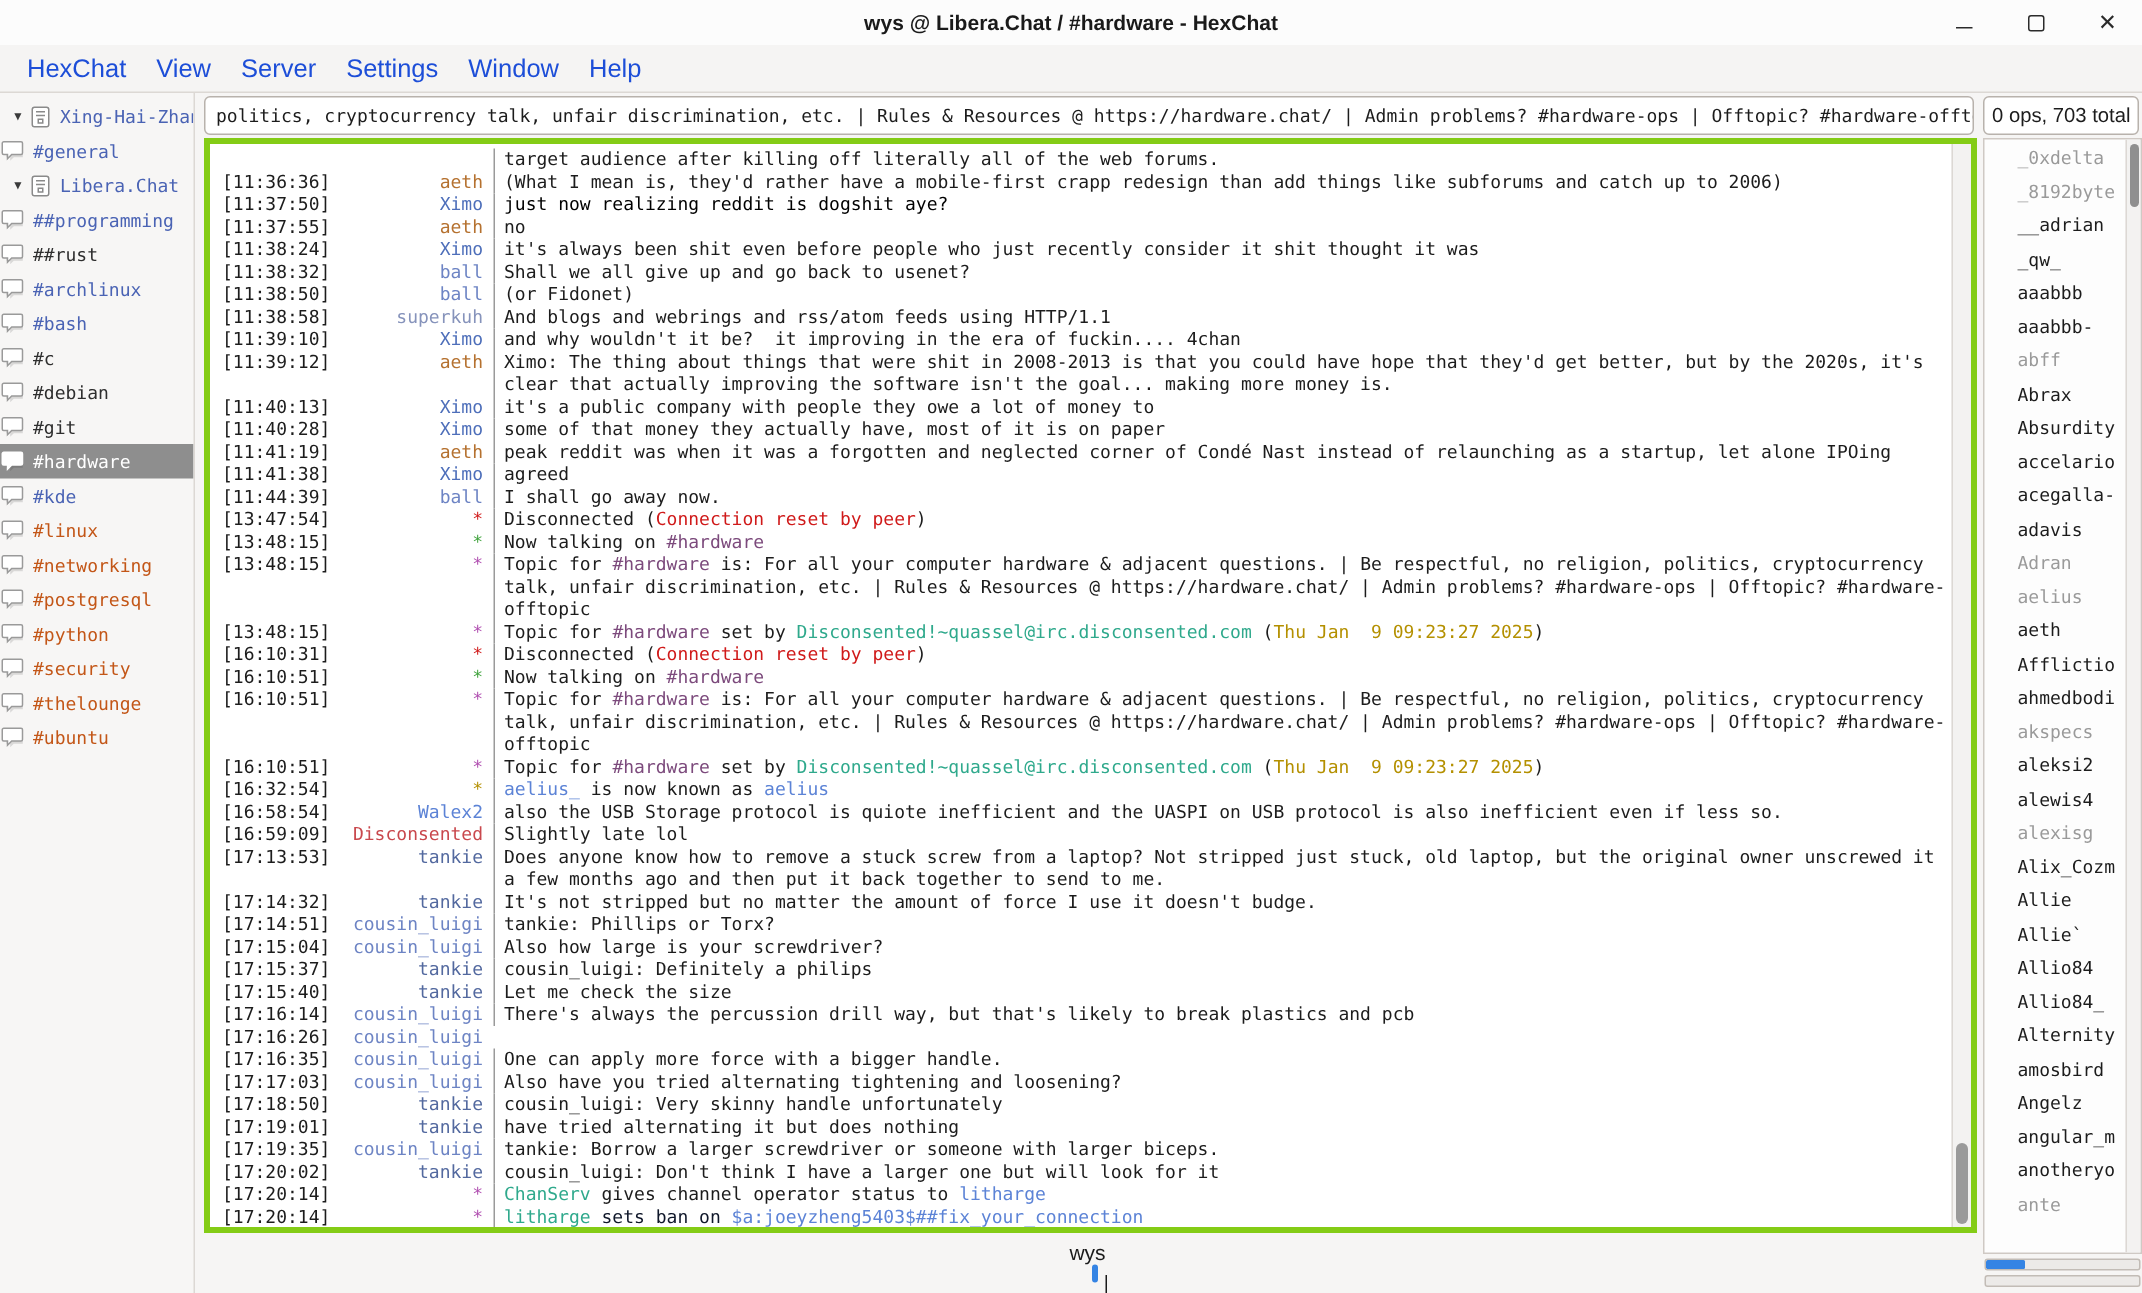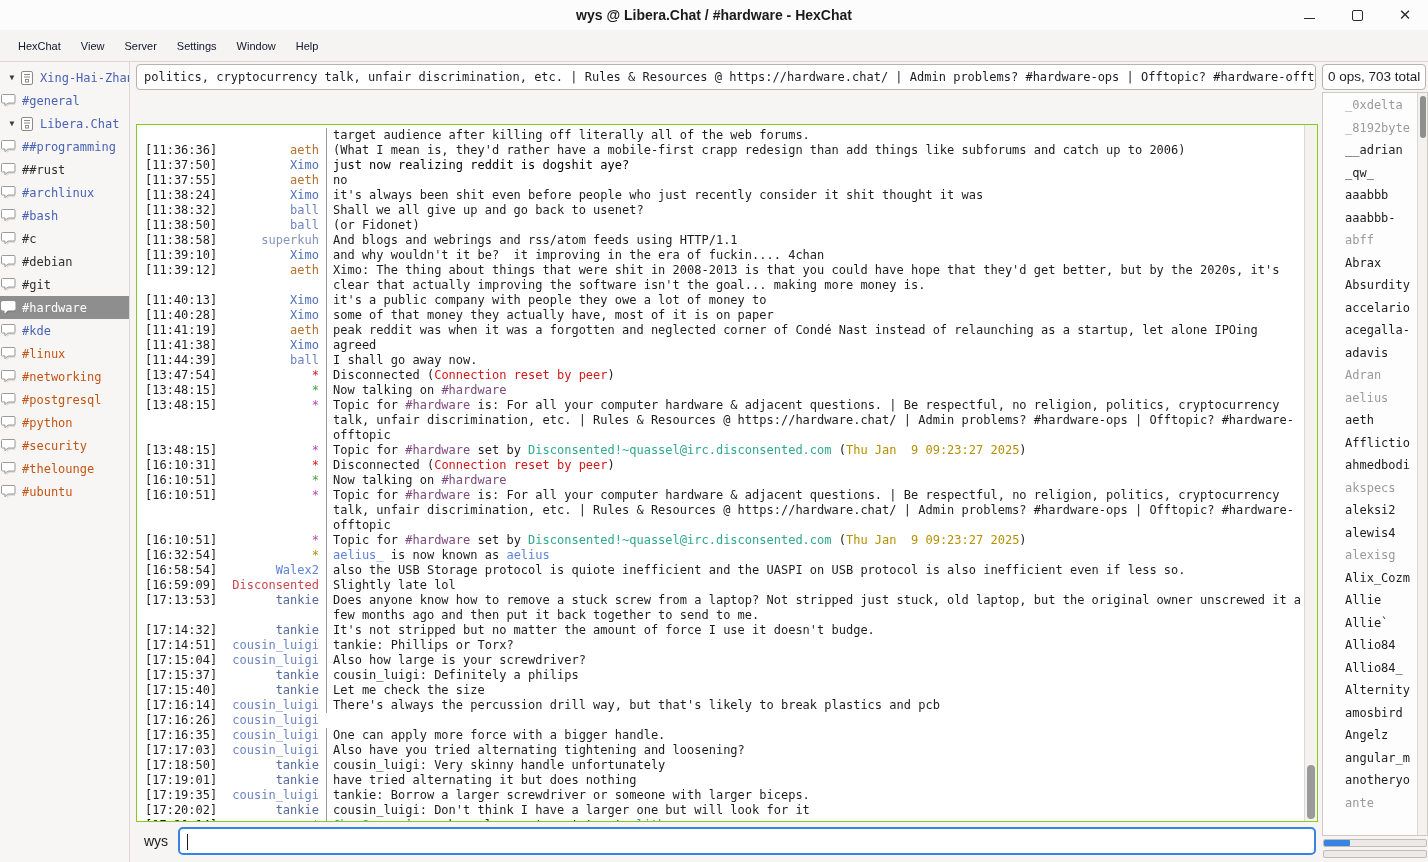--- a/index.html
+++ b/index.html
@@ -10,50 +10,50 @@
     display:flex; align-items:center; justify-content:center; }
   .title-text { font-size:14px; font-weight:bold; color:#1a1a1a; }
   .winctl { position:absolute; right:14px; top:0; height:30px; display:flex; gap:30px; align-items:center; }
   .winbtn { width:18px; height:18px; display:flex; align-items:center; justify-content:center;
     font-size:15px; color:#2b2b2b; cursor:default; }
   .maxbox { width:11px; height:11px; border:1.4px solid #2b2b2b; border-radius:2px; }
   .minbar { width:11px; height:0; border-top:1.6px solid #2b2b2b; margin-top:6px;}
   
   .menubar { height:32px; background:#f5f4f3; border-bottom:1px solid #dcd8d4;
     display:flex; align-items:center; padding-left:8px; }
-  .menu-item { font-size:11px; color:#0f172a; padding:4px 10px; border-radius:3px; }
+  .menu-item { font-size:17px; color:#1d4ed8; padding:4px 10px; border-radius:3px; }
   
   .main { height:800px; display:grid; grid-template-columns:130px 6px 1182px 4px 106px; }
   .splitter { background:#f6f5f4; }
   
   .sidebar { background:#f7f6f5; border-right:1px solid #dcd8d4; padding-top:4px; overflow:hidden; font-family:"DejaVu Sans Mono", monospace; }
   .srow { height:23px; display:flex; align-items:center; white-space:nowrap; overflow:hidden; }
   .srow .exp { width:14px; font-size:8px; color:#3a3a3a; margin-left:5px; flex:0 0 auto; text-align:center;}
   .srow.server { padding-left:0; }
   .srow.channel { }
   .sicon { flex:0 0 auto; display:flex; margin-right:5px; }
   .slabel { font-size:12px; overflow:hidden; }
   .srow.sel { background:#8e8e8e; }
   .srow.sel .slabel { color:#ffffff !important; }
   
   .center { display:flex; flex-direction:column; background:#f6f5f4; min-width:0; }
   .topic-row { height:30px; padding:2px 2px 2px 0; }
   .topic-entry { height:26px; background:#ffffff; border:1px solid #b8b2ac; border-radius:4px;
     font-family:"DejaVu Sans Mono", monospace; font-size:12px; color:#1c1c1c;
     line-height:24px; padding:0 7px; white-space:nowrap; overflow:hidden; }
-  .chatwrap { flex:1 1 auto; position:relative; background:#ffffff; border:1px solid #84cc16; overflow:hidden;margin-top:32px; }
+  .chatwrap { flex:1 1 auto; position:relative; background:#ffffff; border:4px solid #84cc16; overflow:hidden; }
   .chatlog { position:absolute; inset:1px 14px 0 0; font-family:"DejaVu Sans Mono", monospace;
     font-size:12px; line-height:15px; color:#1c1c1c; padding-top:2px; overflow:hidden; }
   .cline { display:grid; grid-template-columns:80px 102px 1fr; column-gap:0; }
   .ctime { padding-left:8px; white-space:pre; }
   .cnick { text-align:right; white-space:pre; overflow:hidden; }
   .cmsg { border-left:1px solid #9a9a9a; margin-left:7px; padding-left:6px; white-space:pre-wrap; word-break:break-word; }
   .vscroll { position:absolute; top:0; right:0; width:13px; bottom:0; background:#f3f2f1; border-left:1px solid #dcd8d4; }
   .vthumb { position:absolute; left:2px; right:2px; background:#9a9a9a; border-radius:5px; }
-  .input-row { height:40px; display:flex; align-items:center; padding:5px 2px 7px 8px; }
+  .input-row { height:40px; display:flex; align-items:center; padding:5px 2px 7px 8px;flex-direction:column; }
   .nicklabel { font-size:14px; color:#1a1a1a; margin-right:10px; font-weight:500;}
   .inputbox { flex:1; height:28px; background:#fff; border:2px solid #3584e4; border-radius:5px; position:relative; }
   .caret { position:absolute; left:7px; top:5px; width:1px; height:16px; background:#1a1a1a; }
   
   .right { display:flex; flex-direction:column; background:#f6f5f4; overflow:hidden;}
   .count-row { height:30px; padding:2px 2px 2px 0; }
   .count-box { height:26px; background:#ffffff; border:1px solid #b8b2ac; border-radius:4px;
     font-size:13.5px; color:#1c1c1c; line-height:24px; padding:0 5px; white-space:nowrap; overflow:hidden; }
   .userlist { flex:1 1 auto; background:#fdfdfd; border:1px solid #cfc9c4; position:relative; overflow:hidden;
     font-family:"DejaVu Sans Mono", monospace; font-size:12px; }

